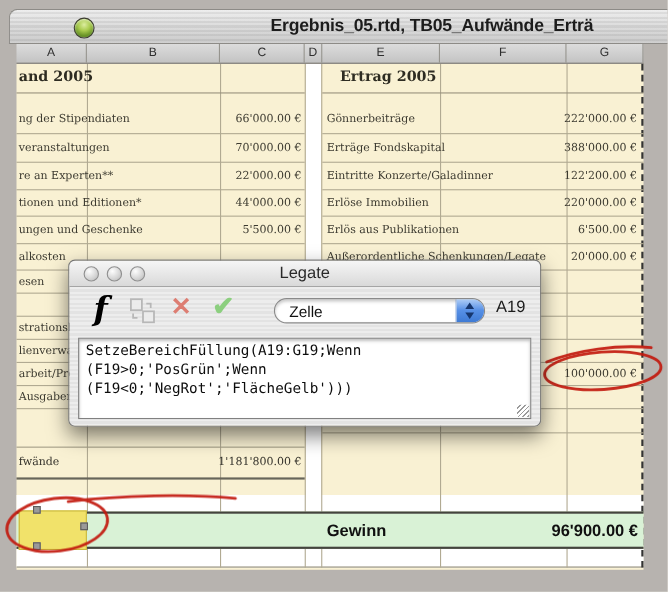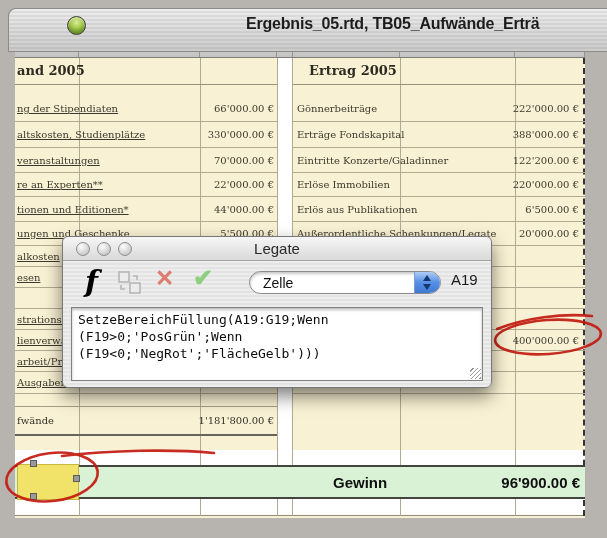--- a/index.html
+++ b/index.html
@@ -1,20 +1,20 @@
 <!DOCTYPE html>
 <html><head>
 <meta charset="utf-8">
 <style>
   html,body{margin:0;padding:0;}
   #screen{position:relative;width:607px;height:538px;background:#b7b3af;overflow:hidden;
           font-family:"Liberation Sans",sans-serif;}
 
   
-  .titlebar{position:absolute;left:8px;top:8px;width:599px;height:44px;
+  .titlebar{position:absolute;left:8px;top:8px;width:599px;height:32px;
     border-radius:8px 0 0 0;
     background:repeating-linear-gradient(0deg,#f2f2f2 0 2px,#e3e3e3 2px 4px),linear-gradient(#fafafa,#d6d6d6);
     background-blend-mode:multiply;
     border:1px solid #8d8b87;border-right:none;box-sizing:border-box;z-index:12;}
   .orb{position:absolute;left:58px;top:7px;width:17px;height:17px;border-radius:50%;
     background:radial-gradient(circle at 50% 32%,#dcedA0 0%,#a9cb4e 38%,#648f23 72%,#4a6e18 100%);
     border:1px solid #3c3c30;box-shadow:inset 0 1px 2px rgba(255,255,255,.7);}
   .wtitle{position:absolute;left:237px;top:6px;font-size:16px;font-weight:700;color:#1c1c1c;
     white-space:nowrap;letter-spacing:-.2px;}
 
@@ -28,39 +28,39 @@
   
   .sheet{position:absolute;left:15px;top:58px;width:570px;height:460px;background:#f9f1d3;z-index:3;}
   .sheet *{box-sizing:border-box;}
   .dcol{position:absolute;left:263px;top:0;width:14px;height:392px;background:#fff;}
   .whiterow{position:absolute;left:0;width:570px;background:#fff;}
   .wr1{top:392px;height:15px;}
   .wr2{top:441px;height:17px;border-bottom:1px solid #8f8a76;}
   .vline{position:absolute;top:0;width:1px;height:458px;background:#b1aa92;}
   .greenrow{position:absolute;left:0;top:407px;width:570px;height:34px;background:#d9f2d6;
     border-top:2px solid #44443e;border-bottom:2px solid #44443e;z-index:6;}
-  .greenrow .glabel{position:absolute;left:282px;top:7px;font-size:15px;font-weight:700;color:#101010;margin-left:36px;}
+  .greenrow .glabel{position:absolute;left:282px;top:7px;font-size:15px;font-weight:700;color:#101010;}
   .greenrow .gvalue{position:absolute;right:5px;top:7px;font-size:15px;font-weight:700;color:#101010;}
 
   .sechdr{position:absolute;top:0;height:27px;border-bottom:1px solid #98917c;
     font-family:"DejaVu Serif",serif;font-size:13px;font-weight:700;color:#2e2c22;line-height:26px;}
   .secL{left:0;width:262px;padding-left:2px;}
   .secR{left:278px;width:292px;padding-left:16px;}
 
   .rowgrid{position:absolute;top:37px;display:flex;flex-direction:column;z-index:5;}
   .rowgrid.left{left:0;width:262px;}
   .rowgrid.right{left:278px;width:292px;text-align:right;}
   .row{display:flex;align-items:center;border-bottom:1px solid #b1aa92;
     font-family:"DejaVu Serif",serif;font-size:10px;color:#3c3a30;}
   .row:nth-child(1){height:27px}.row:nth-child(2){height:26px}.row:nth-child(3){height:25px}
   .row:nth-child(4){height:24px}.row:nth-child(5){height:25px}.row:nth-child(6){height:24px}
   .row:nth-child(7){height:21px}.row:nth-child(8){height:21px}.row:nth-child(9){height:21px}
   .row:nth-child(10){height:21px}.row:nth-child(11){height:21px}.row:nth-child(12){height:21px}
   .row:nth-child(13){height:22px}
-  .rowgrid.left .lbl{padding-left:2px;white-space:nowrap;text-decoration:underline;}
+  .rowgrid.left .lbl{padding-left:2px;white-space:nowrap;}
   .rowgrid.right .lbl{padding-left:4px;white-space:nowrap;}
   .val{margin-left:auto;white-space:nowrap;}
   .rowgrid.left .val{padding-right:3px;}
   .rowgrid.right .val{padding-right:6px;}
 
   .totrow{position:absolute;top:348px;height:30px;display:flex;align-items:center;
     border-top:1px solid #a49d87;border-bottom:2px solid #67655a;
     font-family:"DejaVu Serif",serif;font-size:10px;color:#33312a;}
   .totL{left:0;width:262px;padding-left:2px;}
   .totR{left:278px;width:292px;padding-left:4px;}
@@ -154,24 +154,20 @@
 
     <div class="sechdr secL">and 2005</div>
     <div class="sechdr secR">Ertrag 2005</div>
 
     <div class="rowgrid left">
       <div class="row">
           <span class="lbl">ng der Stipendiaten</span>
           <span class="val">66'000.00 €</span>
         </div>
       <div class="row">
-          <span class="lbl">altskosten, Studienplätze</span>
-          <span class="val">330'000.00 €</span>
-        </div>
-      <div class="row">
           <span class="lbl">veranstaltungen</span>
           <span class="val">70'000.00 €</span>
         </div>
       <div class="row">
           <span class="lbl">re an Experten**</span>
           <span class="val">22'000.00 €</span>
         </div>
       <div class="row">
           <span class="lbl">tionen und Editionen*</span>
           <span class="val">44'000.00 €</span>
@@ -246,21 +242,21 @@
       <div class="row">
           <span class="lbl"></span>
           <span class="val"></span>
         </div>
       <div class="row">
           <span class="lbl"></span>
           <span class="val"></span>
         </div>
       <div class="row">
           <span class="lbl"></span>
-          <span class="val">400'000.00 €</span>
+          <span class="val">100'000.00 €</span>
         </div>
       <div class="row">
           <span class="lbl"></span>
           <span class="val"></span>
         </div>
       <div class="row">
           <span class="lbl"></span>
           <span class="val"></span>
         </div>
     </div>

